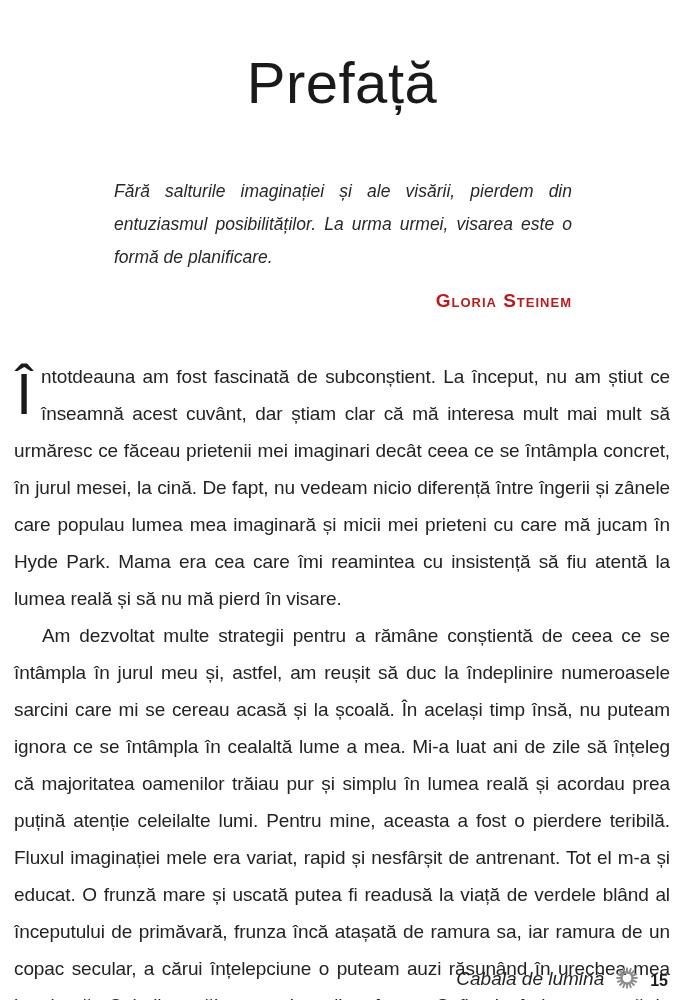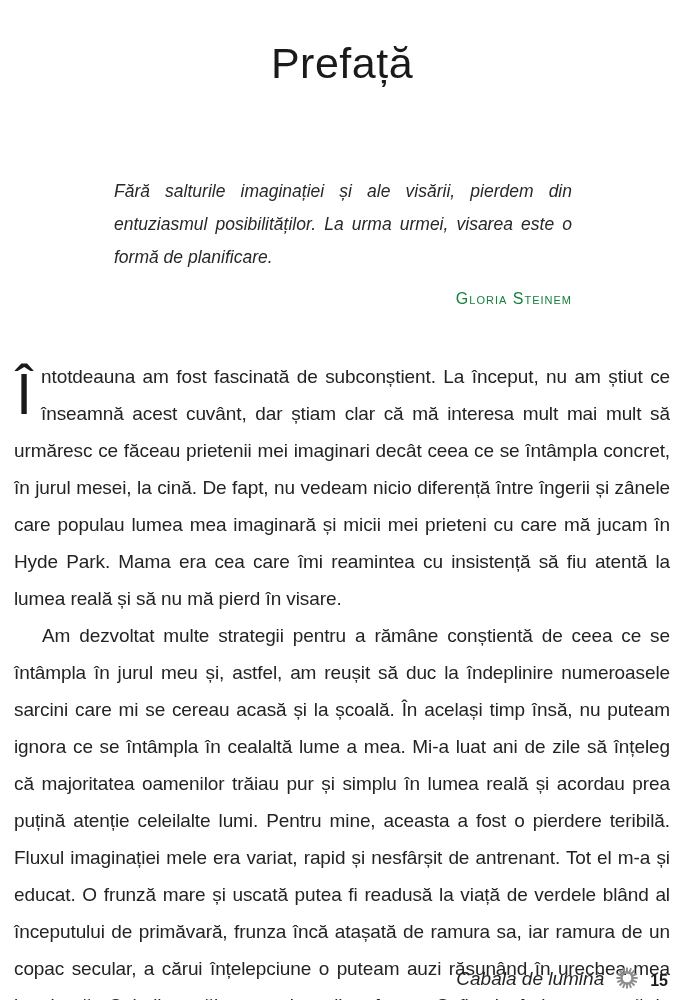--- a/index.html
+++ b/index.html
@@ -15,21 +15,21 @@
     overflow: hidden;
     font-family: "Liberation Sans", sans-serif;
     color: #1d1d1f;
   }
   .chapter-title {
     position: absolute;
     top: 10px;
     left: 0;
     width: 100%;
     text-align: center;
-    font-size: 43px;
+    font-size: 58px;
     font-weight: 300;
     letter-spacing: 0.5px;
     color: #1a1a1c;
   }
   .epigraph {
     position: absolute;
     top: 160px;
     left: 114px;
     width: 458px;
     margin-top: 15px;
@@ -39,23 +39,24 @@
     font-size: 17.5px;
     line-height: 33px;
     text-align: justify;
     color: #28282a;
     margin: 0;
   }
   .epigraph-attribution {
     margin-top: 16px;
     text-align: right;
     font-variant: small-caps;
-    font-size: 16px;
+    font-size: 19px;
     letter-spacing: 1px;
-    color: #15803d;
+    color: #b91c1c;
+    font-weight: bold;
   }
   .body-text {
     position: absolute;
     top: 358px;
     left: 14px;
     width: 656px;
     font-size: 19px;
     line-height: 37px;
     text-align: justify;
     color: #232325;

